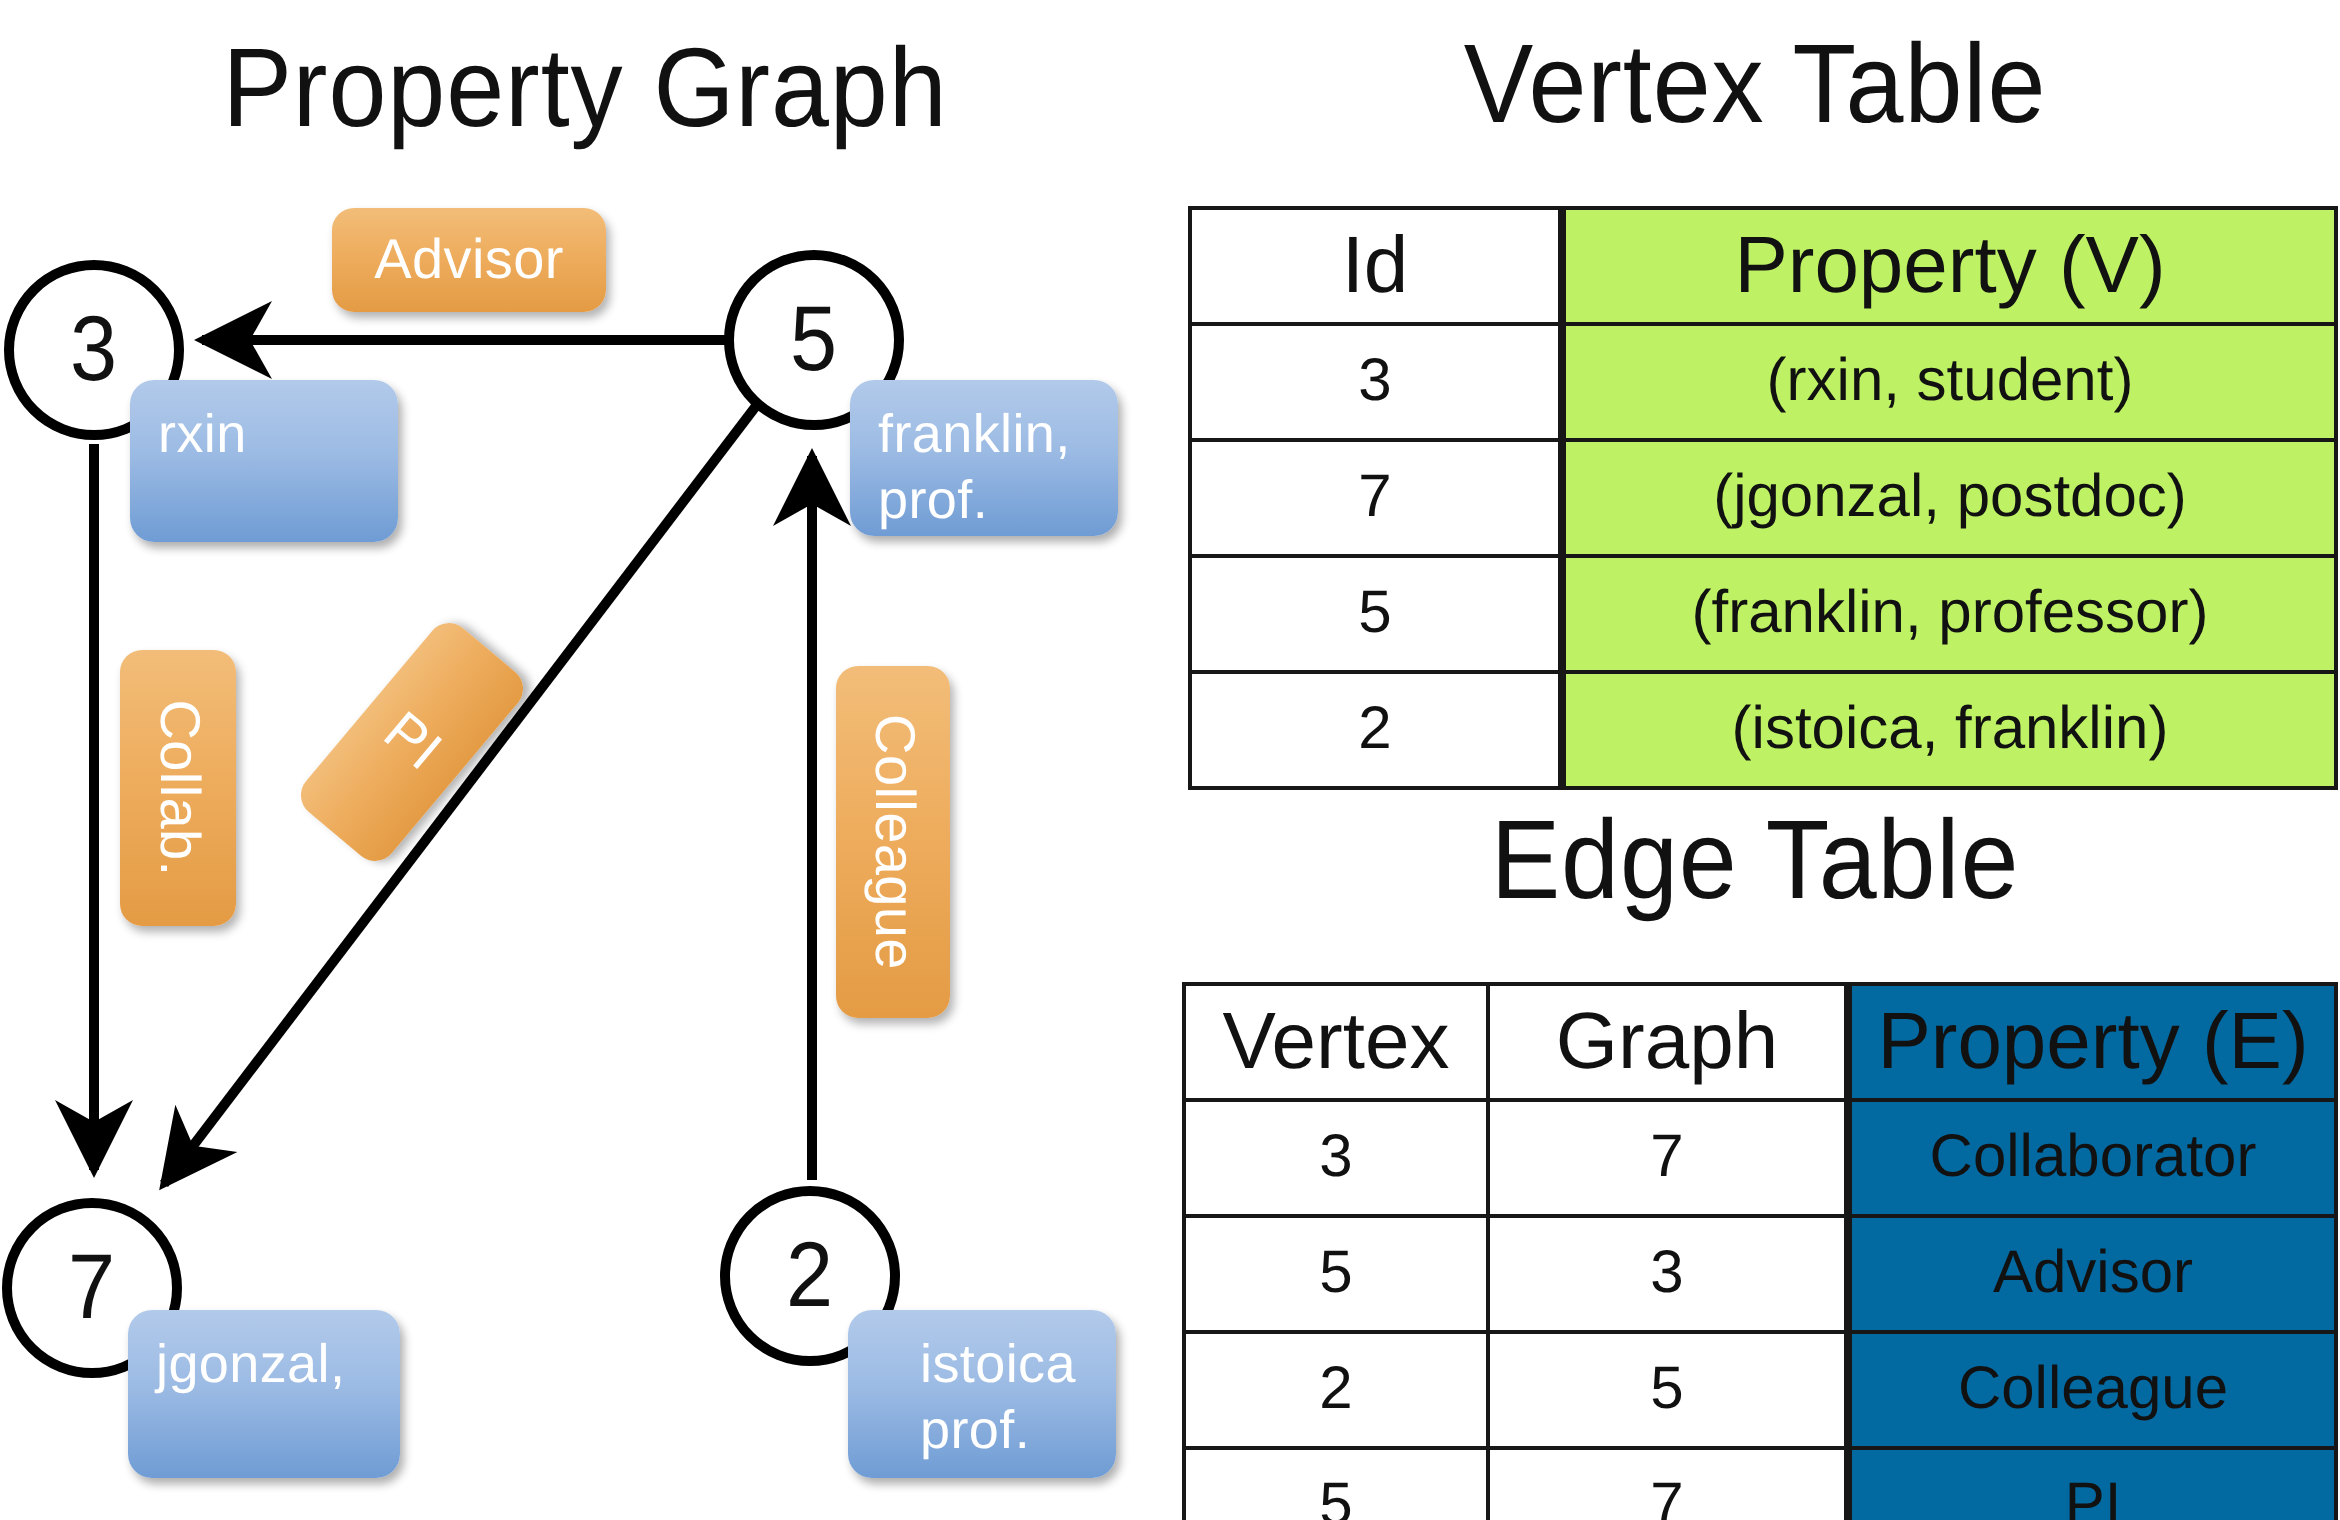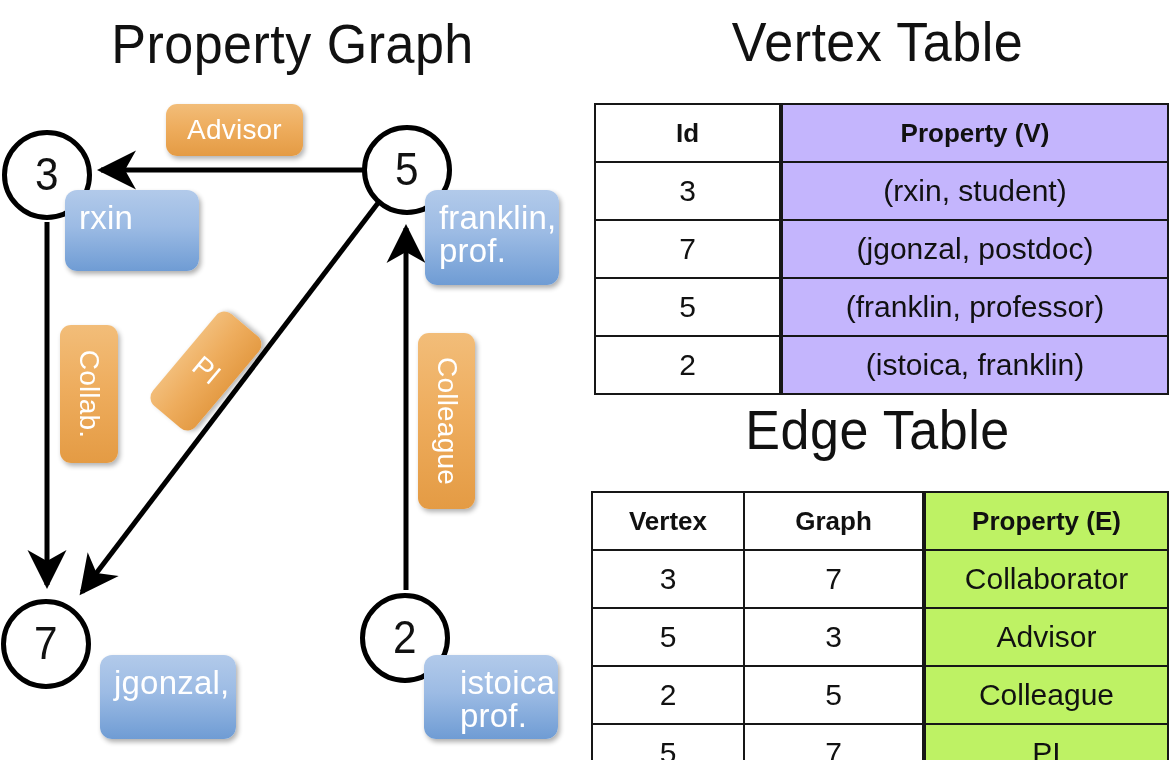--- a/index.html
+++ b/index.html
@@ -48,27 +48,27 @@
   #node-7{left:1px;top:599px;}
   #node-2{left:360px;top:593px;}
 
   
   .chip-blue{
     position:absolute;border-radius:12px;
     background:linear-gradient(180deg,#b2caea 0%,#9cbbe4 45%,#6f9cd4 100%);
     box-shadow:2px 3px 5px rgba(0,0,0,.32);
     color:#ffffff;
     font-family:"Liberation Sans", sans-serif;
-    font-weight:400;font-size:33px;line-height:33px;
+    font-weight:400;font-size:27px;line-height:33px;
     padding:11px 0 0 14px;box-sizing:border-box;
     letter-spacing:.2px;
   }
   #chip-rxin{left:65px;top:190px;width:134px;height:81px;}
-  #chip-franklin{left:425px;top:190px;width:134px;height:95px;}
-  #chip-jgonzal{left:64px;top:655px;width:136px;height:84px;margin-left:36px;}
+  #chip-franklin{left:425px;top:190px;width:134px;height:78px;}
+  #chip-jgonzal{left:64px;top:655px;width:136px;height:84px;}
   #chip-istoica{left:424px;top:655px;width:134px;height:84px;padding-left:36px;}
 
   
   .chip-orange{
     position:absolute;border-radius:11px;
     background:linear-gradient(180deg,#f2bd79 0%,#eead5e 45%,#e49b44 100%);
     box-shadow:2px 3px 5px rgba(0,0,0,.30);
     color:#ffffff;
     font-family:"Liberation Sans", sans-serif;
     font-weight:400;font-size:28px;
@@ -90,33 +90,33 @@
   .gtable td{
     border:2px solid #171717;
     font-family:"Liberation Sans", sans-serif;
     font-weight:400;
     font-size:30px;color:#111;
     text-align:center;
     padding:0;
     height:56px;
     white-space:nowrap;
   }
-  .gtable td.hd{font-weight:700;font-size:26px;}
+  .gtable td.hd{font-weight:400;font-size:40px;}
   .gtable td.sq{font-weight:300;}
 
   #vertex-table{left:594px;top:103px;width:573px;}
   #vertex-table col.c1{width:186px;}
   #vertex-table col.c2{width:387px;}
-  #vertex-table td.pv{background:#c4b5fd;border-left-width:4px;}
+  #vertex-table td.pv{background:#bef264;border-left-width:4px;}
 
   #edge-table{left:591px;top:491px;width:576px;}
   #edge-table col.e1{width:152px;}
   #edge-table col.e2{width:180px;}
   #edge-table col.e3{width:244px;}
-  #edge-table td.pe{background:#bef264;border-left-width:4px;}
+  #edge-table td.pe{background:#0369a1;border-left-width:4px;}
 </style>
 </head>
 <body>
 
 <div class="stage">
 
   <div class="title" id="t-property-graph">Property Graph</div>
   <div class="title" id="t-vertex-table">Vertex Table</div>
   <div class="title" id="t-edge-table">Edge Table</div>
 

